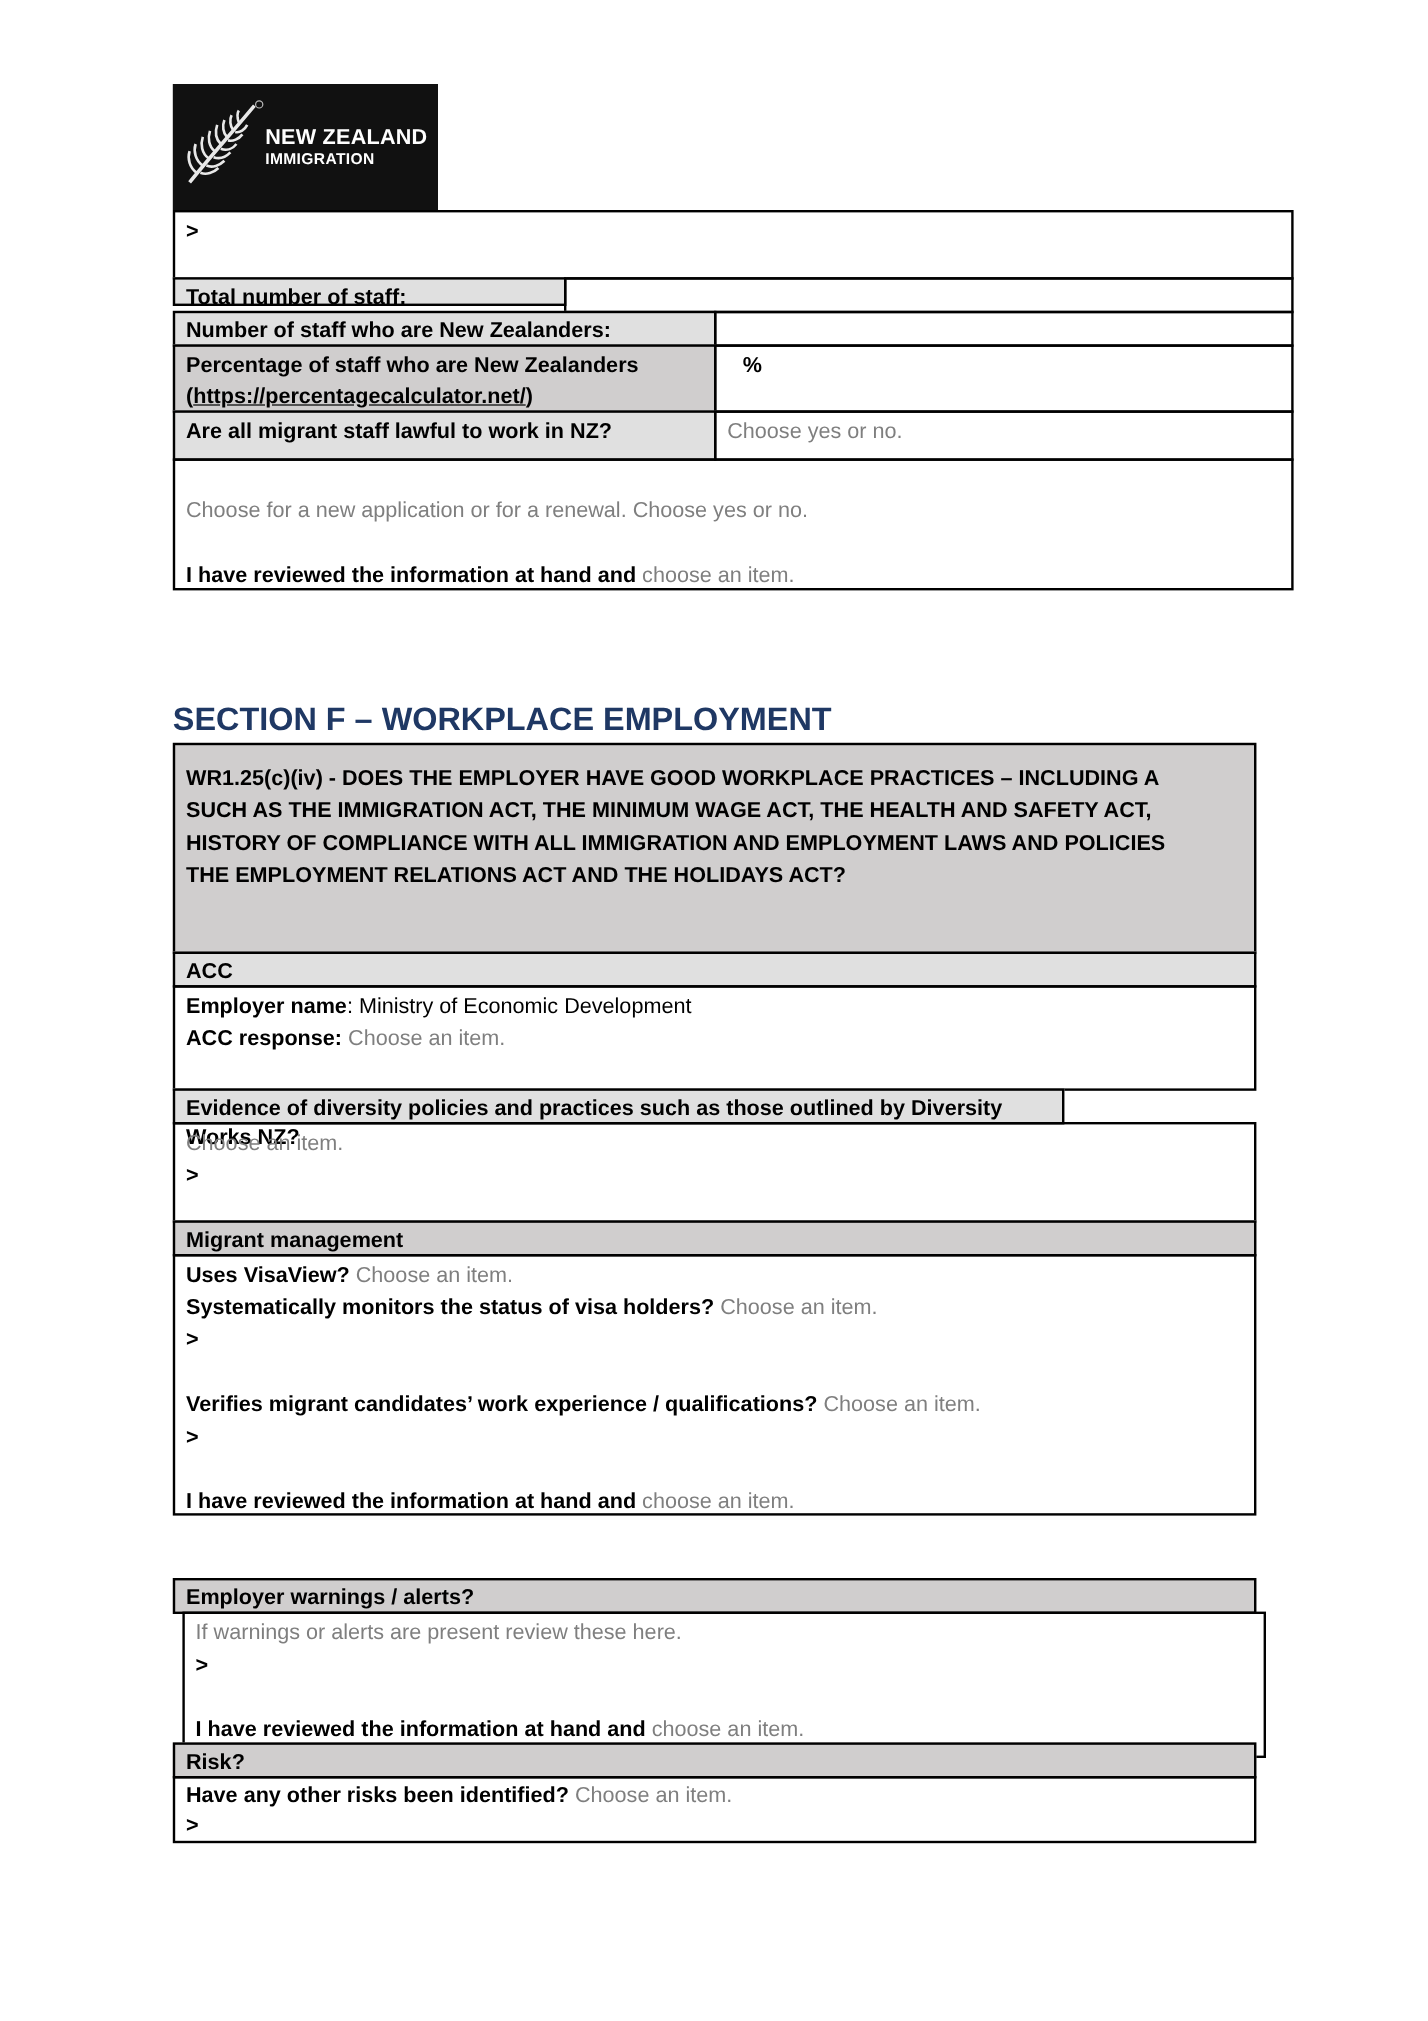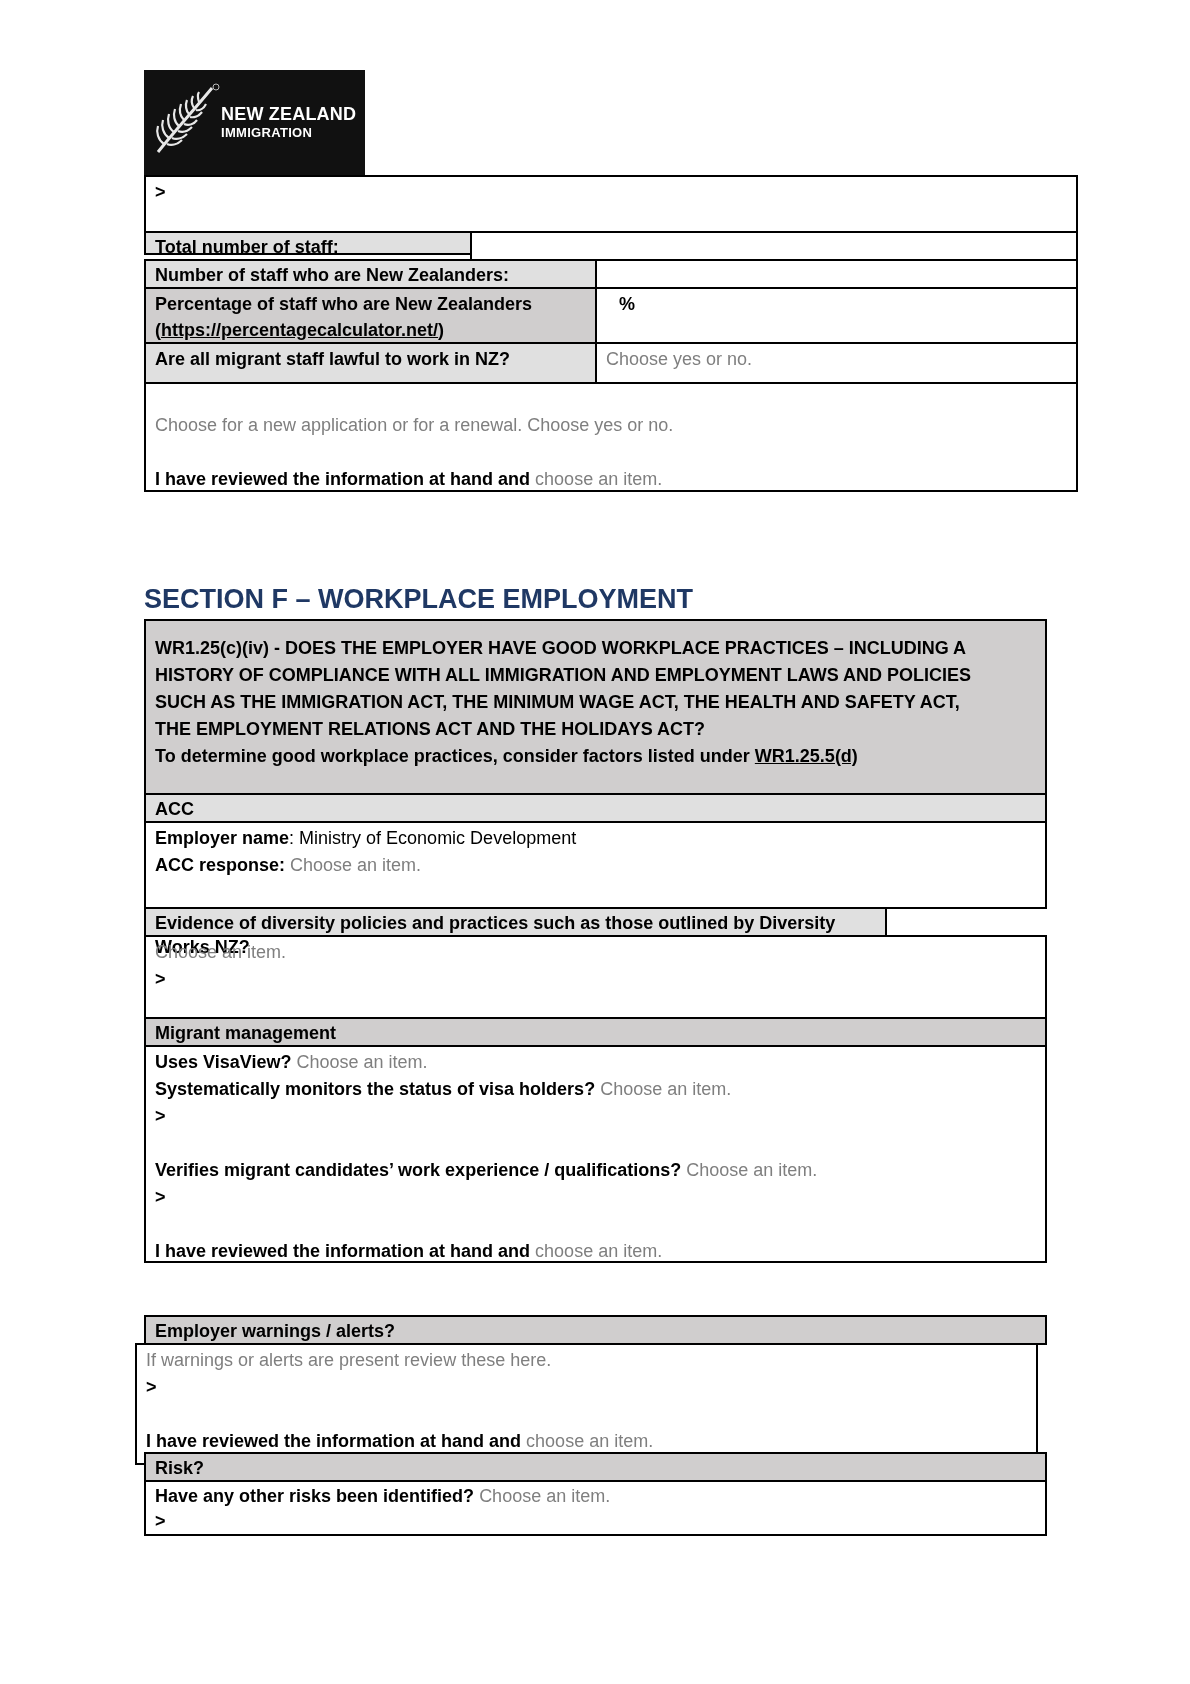--- a/index.html
+++ b/index.html
@@ -79,27 +79,23 @@
       <span class="ph">choose an item.</span>
     </div>
   </div>
 </div>
 
 <div id="sec-heading" class="abs">SECTION F – WORKPLACE EMPLOYMENT</div>
 
 <div>
   <div class="cell txt gray2 b" style="left:144px; top:619px; width:903px; height:176px; padding-top:14px;">
     <div>WR1.25(c)(iv) - DOES THE EMPLOYER HAVE GOOD WORKPLACE PRACTICES – INCLUDING A</div>
+    <div>SUCH AS THE IMMIGRATION ACT, THE MINIMUM WAGE ACT, THE HEALTH AND SAFETY ACT,</div>
     <div>HISTORY OF COMPLIANCE WITH ALL IMMIGRATION AND EMPLOYMENT LAWS AND POLICIES</div>
-    <div>SUCH AS THE IMMIGRATION ACT, THE MINIMUM WAGE ACT, THE HEALTH AND SAFETY ACT,</div>
     <div>THE EMPLOYMENT RELATIONS ACT AND THE HOLIDAYS ACT?</div>
-    <div>
-      <span>To determine good workplace practices, consider factors listed under</span>
-      <span class="link">WR1.25.5(d)</span>
-    </div>
   </div>
 
   <div class="cell txt gray1 b" style="left:144px; top:793px; width:903px; height:30px; line-height:24px;">ACC</div>
   <div class="cell txt" style="left:144px; top:821px; width:903px; height:88px;">
     <div>
       <span class="b">Employer name</span><span>:</span><span> Ministry of Economic Development</span>
     </div>
     <div>
       <span class="b">ACC response:</span>
       <span class="ph">Choose an item.</span>
@@ -132,21 +128,21 @@
     <div style="height:27px;"></div>
     <div>
       <span class="b">I have reviewed the information at hand and</span>
       <span class="ph">choose an item.</span>
     </div>
   </div>
 </div>
 
 <div>
   <div class="cell txt gray2 b" style="left:144px; top:1315px; width:903px; height:30px; line-height:24px;">Employer warnings / alerts?</div>
-  <div class="cell txt" style="left:135px; top:1343px; width:903px; height:122px;">
+  <div class="cell txt" style="left:152px; top:1343px; width:903px; height:122px;">
     <div class="ph">If warnings or alerts are present review these here.</div>
     <div class="b">&gt;</div>
     <div style="height:27px;"></div>
     <div>
       <span class="b">I have reviewed the information at hand and</span>
       <span class="ph">choose an item.</span>
     </div>
   </div>
   <div class="cell txt gray2 b" style="left:144px; top:1452px; width:903px; height:30px; line-height:24px;">Risk?</div>
   <div class="cell txt" style="left:144px; top:1480px; width:903px; height:56px; line-height:25px;">

